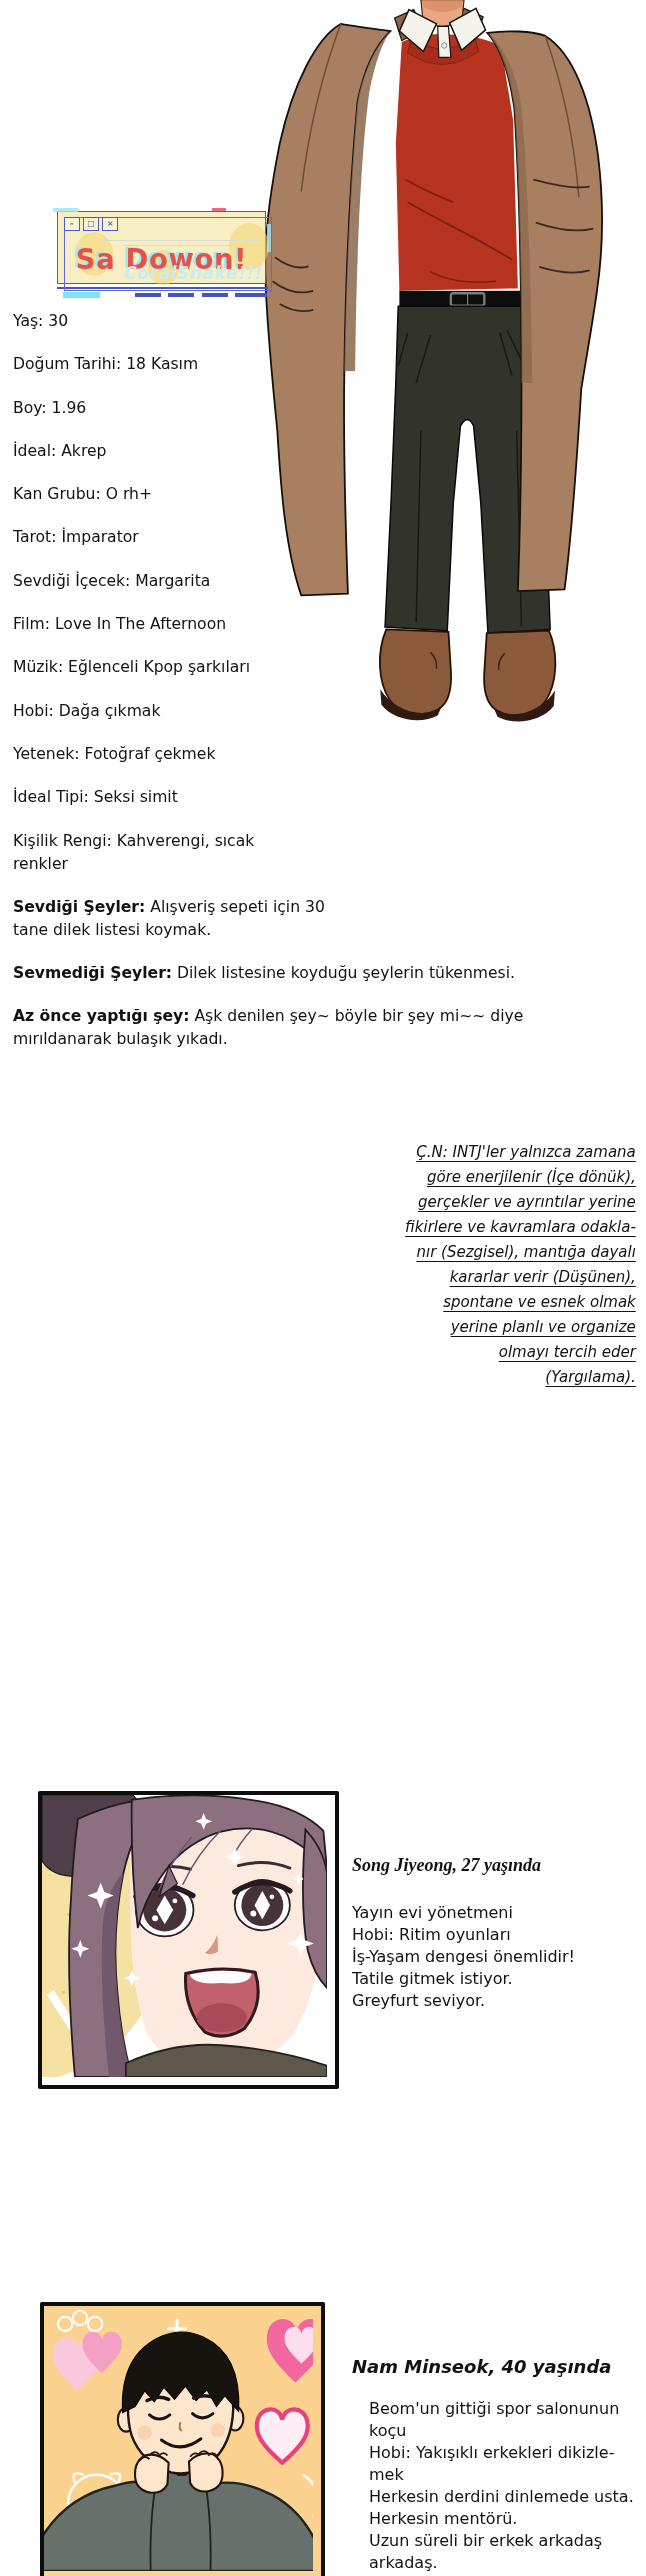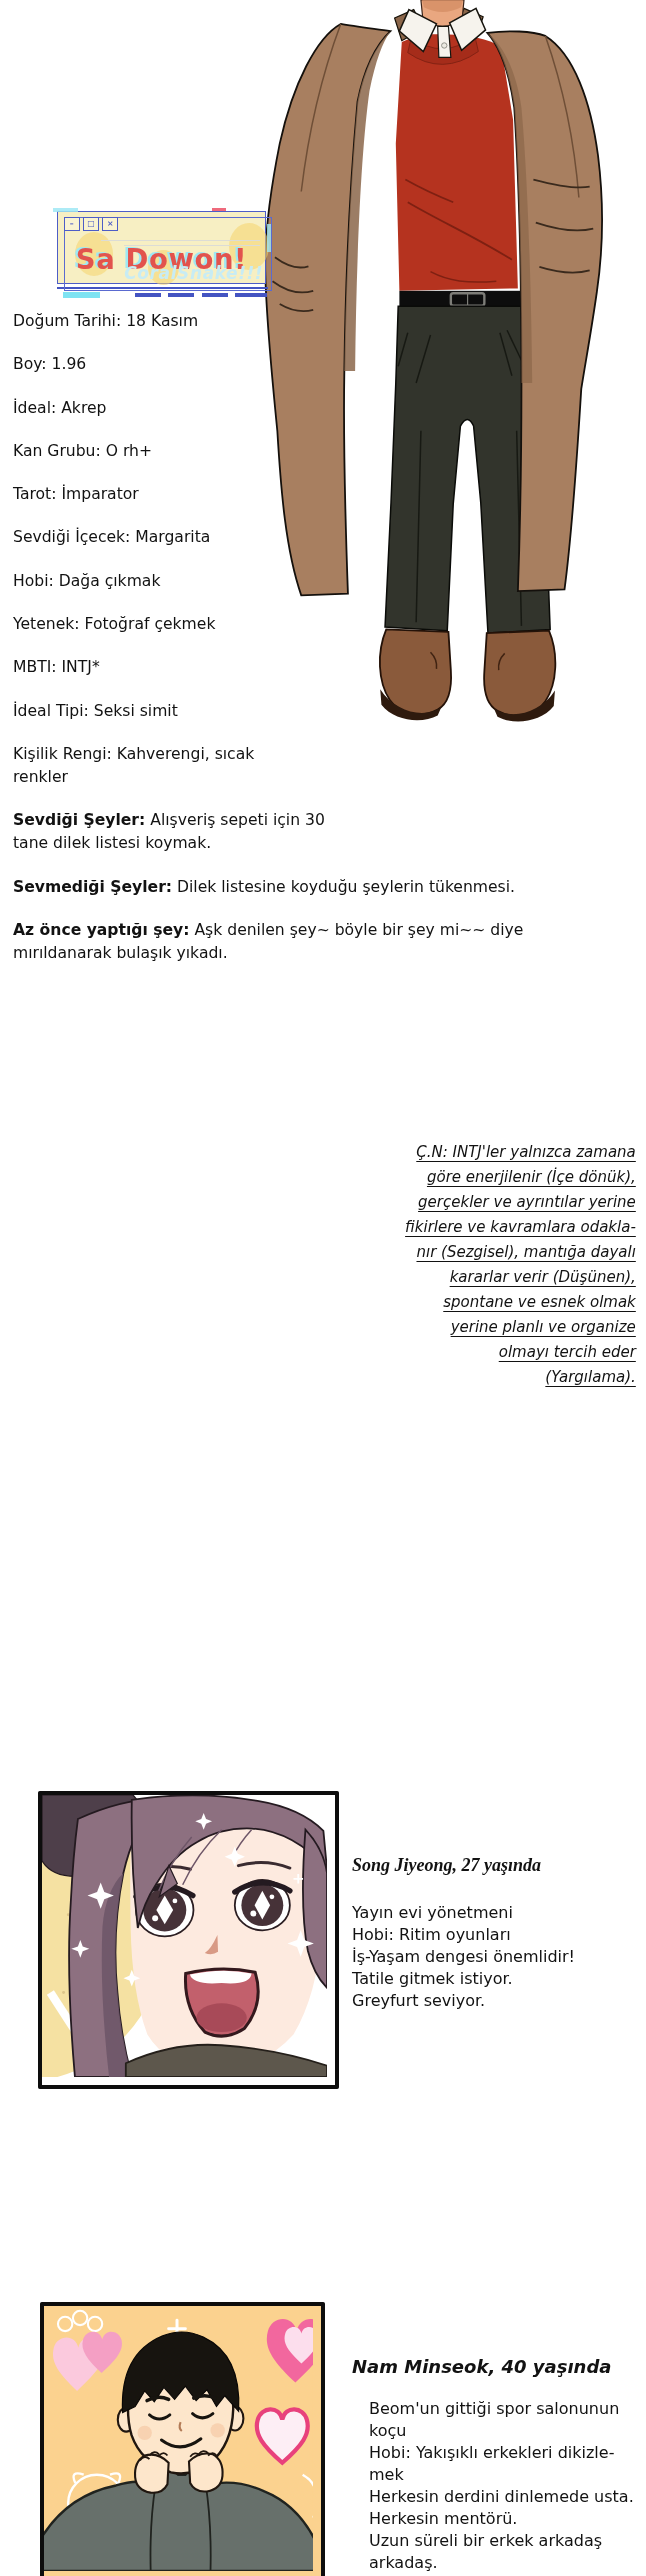--- a/index.html
+++ b/index.html
@@ -123,29 +123,31 @@
   <div class="glitchbar">
     <div class="gb" style="left:0;top:0;width:211px;height:1.8px;"></div>
     <div class="gb" style="left:6px;top:4.8px;width:37px;height:6px;background:#7fe3f2;"></div>
     <div class="gb" style="left:78px;top:6px;width:26px;height:4.2px;"></div>
     <div class="gb" style="left:111px;top:6px;width:26px;height:4.2px;"></div>
     <div class="gb" style="left:145px;top:6px;width:26px;height:4.2px;"></div>
     <div class="gb" style="left:178px;top:6px;width:32px;height:4.2px;"></div>
   </div>
 
   <div class="profile">
+    <div class="pitem"><span class="plbl">Yaş:</span> <span class="pval">30</span></div>
     <div class="pitem"><span class="plbl">Doğum Tarihi:</span> <span class="pval">18 Kasım</span></div>
     <div class="pitem"><span class="plbl">Boy:</span> <span class="pval">1.96</span></div>
     <div class="pitem"><span class="plbl">İdeal:</span> <span class="pval">Akrep</span></div>
     <div class="pitem"><span class="plbl">Kan Grubu:</span> <span class="pval">O rh+</span></div>
     <div class="pitem"><span class="plbl">Tarot:</span> <span class="pval">İmparator</span></div>
     <div class="pitem"><span class="plbl">Sevdiği İçecek:</span> <span class="pval">Margarita</span></div>
+    <div class="pitem"><span class="plbl">Film:</span> <span class="pval">Love In The Afternoon</span></div>
+    <div class="pitem"><span class="plbl">Müzik:</span> <span class="pval">Eğlenceli Kpop şarkıları</span></div>
     <div class="pitem"><span class="plbl">Hobi:</span> <span class="pval">Dağa çıkmak</span></div>
     <div class="pitem"><span class="plbl">Yetenek:</span> <span class="pval">Fotoğraf çekmek</span></div>
-    <div class="pitem"><span class="plbl">MBTI:</span> <span class="pval">INTJ*</span></div>
     <div class="pitem"><span class="plbl">İdeal Tipi:</span> <span class="pval">Seksi simit</span></div>
     <div class="pitem"><span class="plbl">Kişilik Rengi:</span> <span class="pval">Kahverengi, sıcak
 renkler</span></div>
     <div class="pitem"><span class="plbl boldlbl">Sevdiği Şeyler:</span> <span class="pval">Alışveriş sepeti için 30
 tane dilek listesi koymak.</span></div>
     <div class="pitem"><span class="plbl boldlbl">Sevmediği Şeyler:</span> <span class="pval">Dilek listesine koyduğu şeylerin tükenmesi.</span></div>
     <div class="pitem"><span class="plbl boldlbl">Az önce yaptığı şey:</span> <span class="pval">Aşk denilen şey~ böyle bir şey mi~~ diye
 mırıldanarak bulaşık yıkadı.</span></div>
   </div>
 

